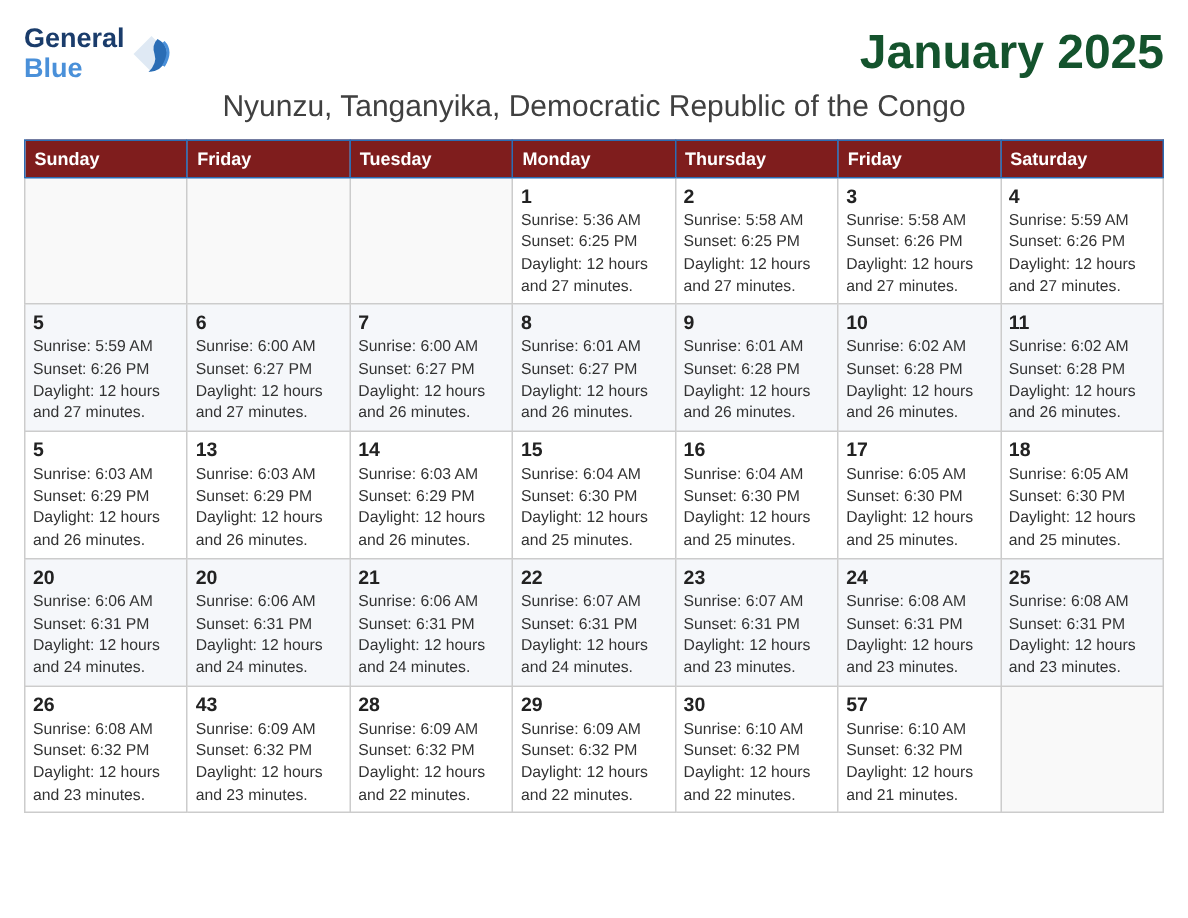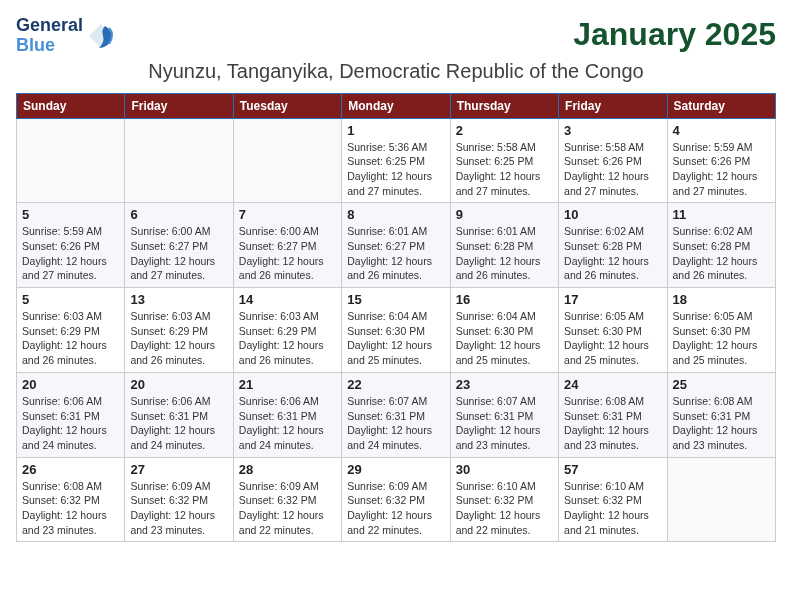--- a/index.html
+++ b/index.html
@@ -309,21 +309,21 @@
       </tr>
       <tr>
         <td>
           <span class="day-num">26</span>
           <div class="day-info" style="white-space: pre-line;">Sunrise: 6:08 AM
 Sunset: 6:32 PM
 Daylight: 12 hours
 and 23 minutes.</div>
         </td>
         <td>
-          <span class="day-num">27</span>
+          <span class="day-num">43</span>
           <div class="day-info" style="white-space: pre-line;">Sunrise: 6:09 AM
 Sunset: 6:32 PM
 Daylight: 12 hours
 and 23 minutes.</div>
         </td>
         <td>
           <span class="day-num">28</span>
           <div class="day-info" style="white-space: pre-line;">Sunrise: 6:09 AM
 Sunset: 6:32 PM
 Daylight: 12 hours

